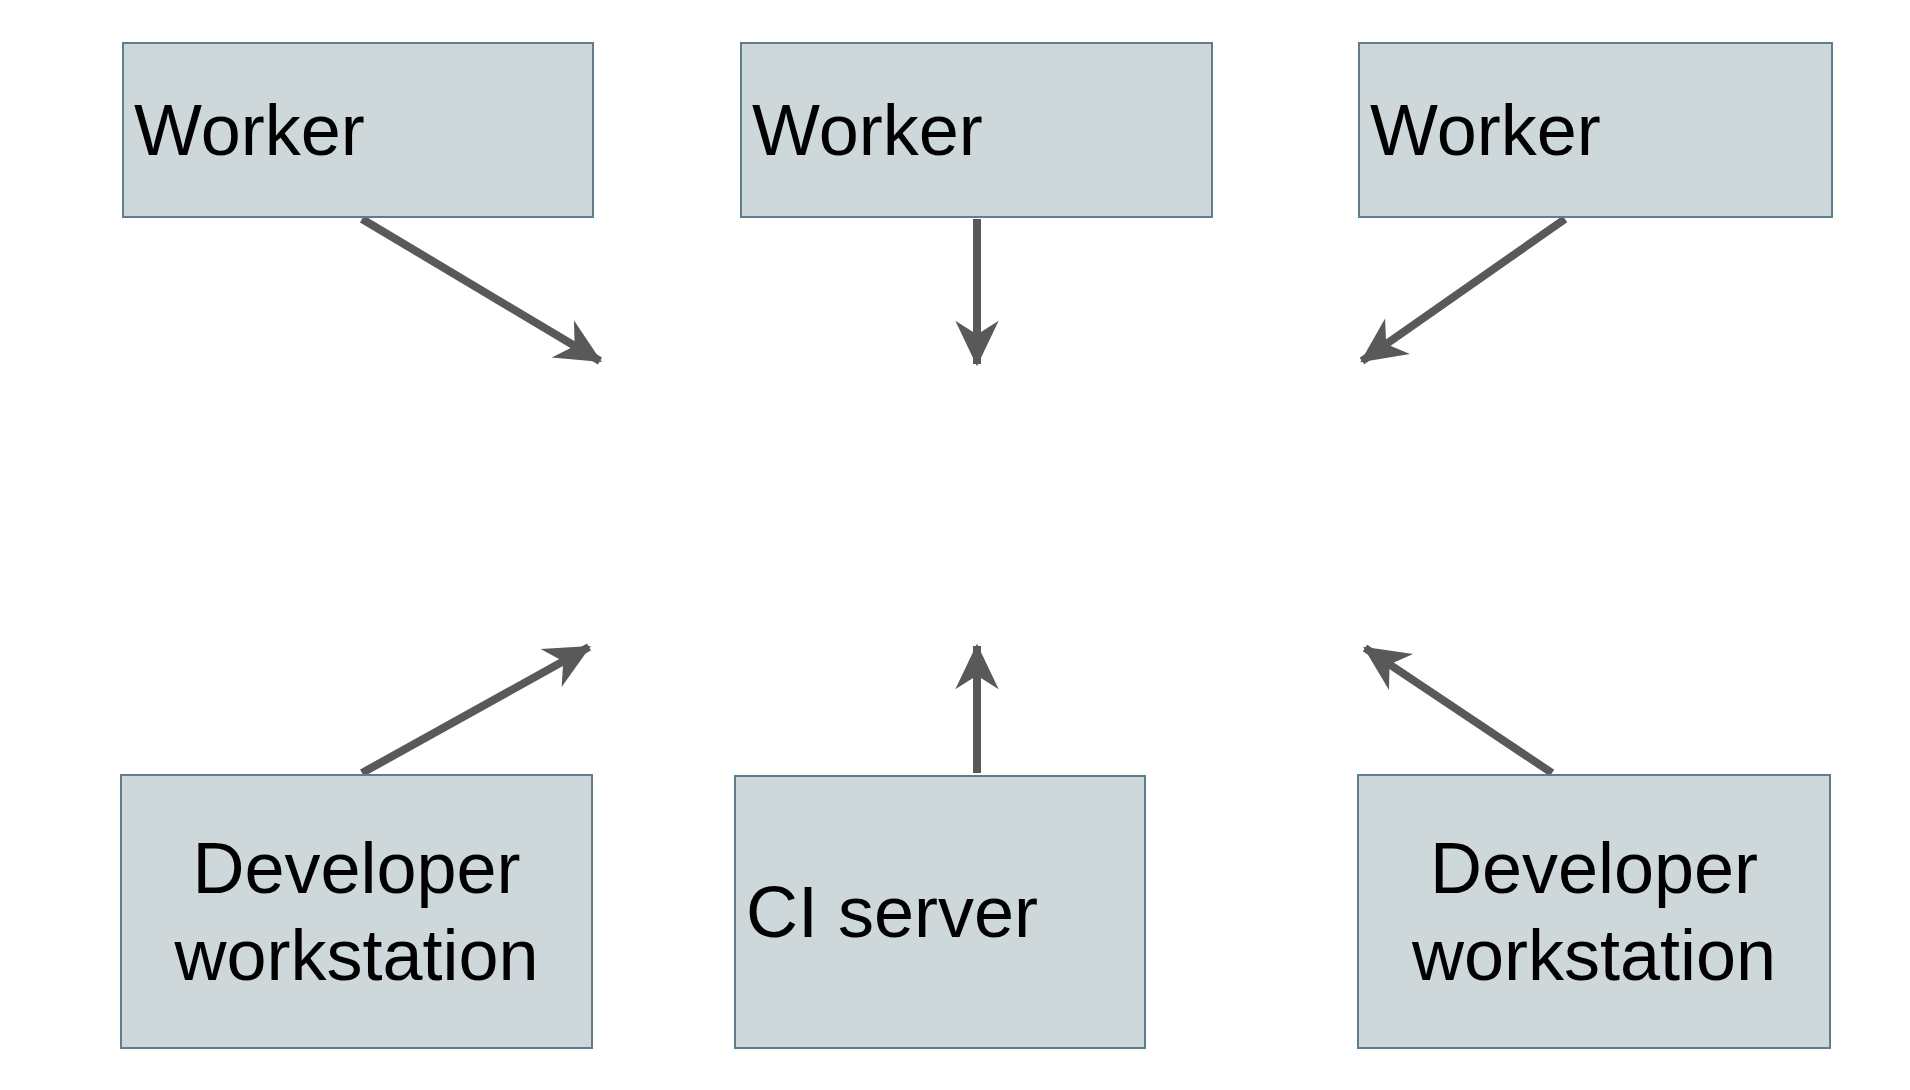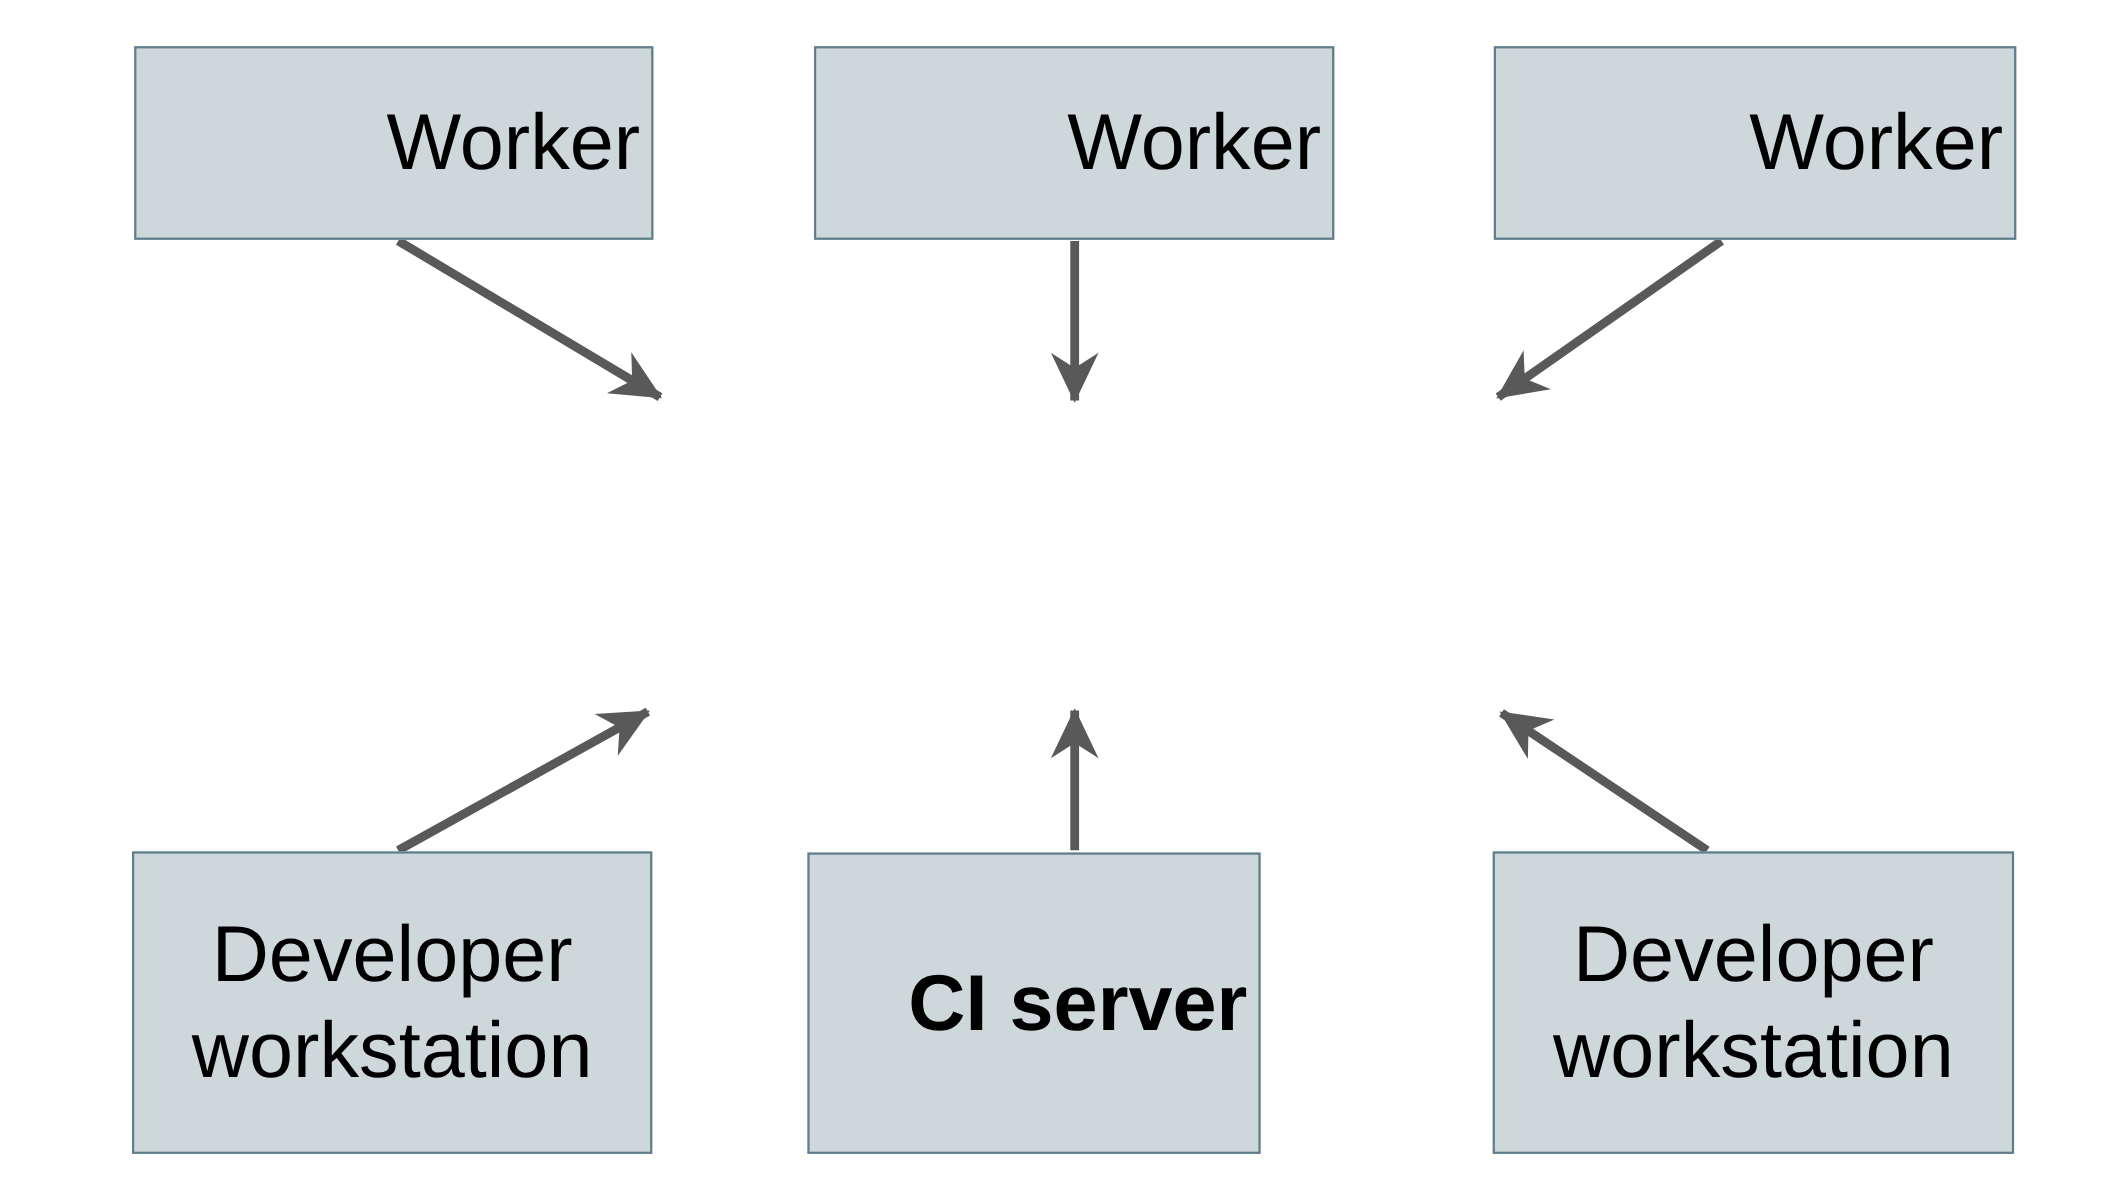--- a/index.html
+++ b/index.html
@@ -23,21 +23,21 @@
     height: 1090px;
     pointer-events: none;
   }
   .node {
     position: absolute;
     box-sizing: border-box;
     border: 2px solid #ec4899;
     background: #ced8db;
     display: flex;
     align-items: center;
-    justify-content: flex-end;
+    justify-content: flex-start;
     text-align: center;
   }
   .node .label {
     font-size: 72px;
     line-height: 1.2;
     color: #000000;
     letter-spacing: 0;
     padding: 0 10px;
   }
 </style>
@@ -65,20 +65,20 @@
   </div>
   <div class="node" style="left: 740px; top: 42px; width: 473px; height: 176px; background: rgb(206, 216, 219); border-color: rgb(95, 125, 138);">
     <span class="label">Worker</span>
   </div>
   <div class="node" style="left: 1358px; top: 42px; width: 475px; height: 176px; background: rgb(206, 216, 219); border-color: rgb(95, 125, 138);">
     <span class="label">Worker</span>
   </div>
   <div class="node" style="left: 120px; top: 774px; width: 473px; height: 275px; background: rgb(206, 216, 219); border-color: rgb(95, 125, 138);">
     <span class="label">Developer workstation</span>
   </div>
-  <div class="node" style="left: 734px; top: 775px; width: 412px; height: 274px; background: rgb(206, 216, 219); border-color: rgb(95, 125, 138); font-weight: bold;">
+  <div class="node" style="left: 734px; top: 775px; width: 412px; height: 274px; background: rgb(206, 216, 219); border-color: rgb(95, 125, 138);">
     <span class="label">CI server</span>
   </div>
   <div class="node" style="left: 1357px; top: 774px; width: 474px; height: 275px; background: rgb(206, 216, 219); border-color: rgb(95, 125, 138);">
     <span class="label">Developer workstation</span>
   </div>
 
 </div>
 
 </body></html>

